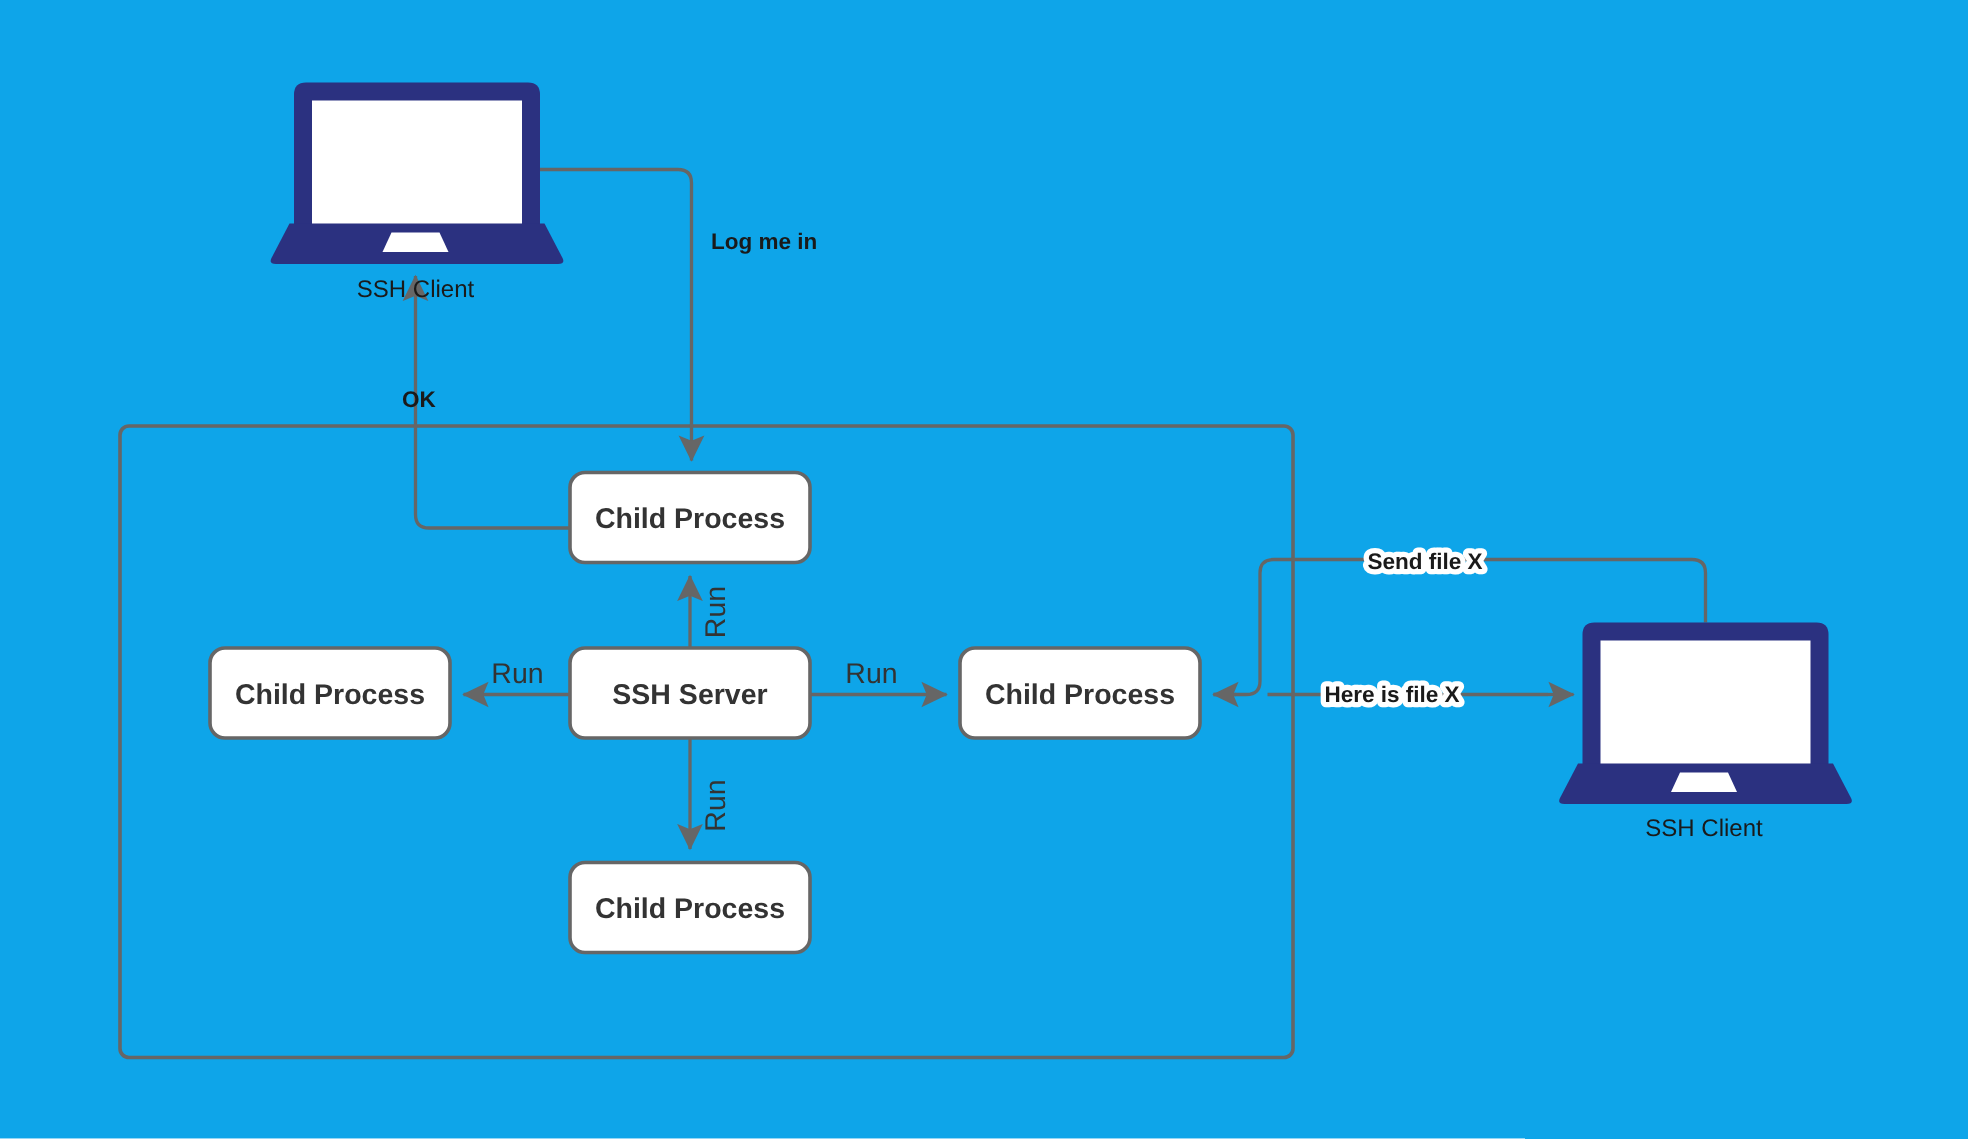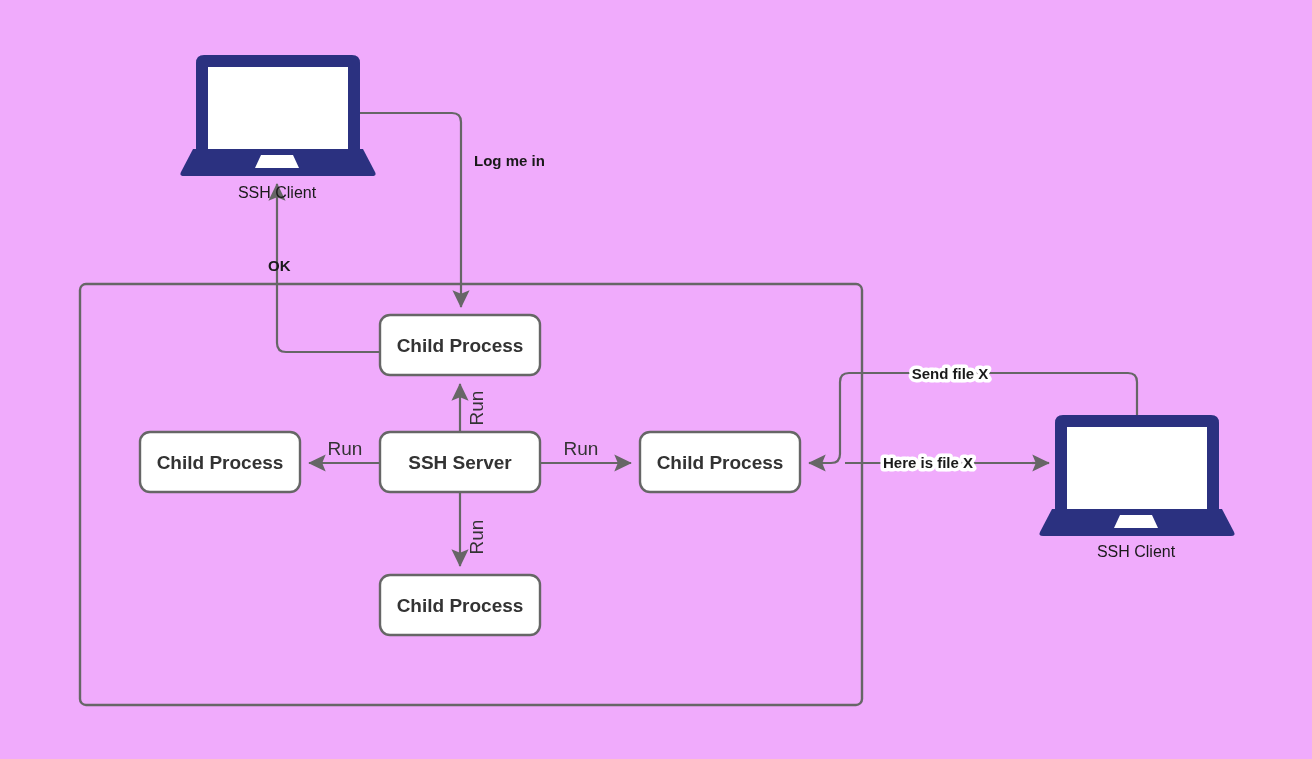--- a/index.html
+++ b/index.html
@@ -7,21 +7,21 @@
     padding: 0;
     background: #ffffff;
   }
   body {
     font-family: "Liberation Sans", sans-serif;
   }
   #canvas {
     position: relative;
     width: 1312px;
     height: 759px;
-    background: #f0abfc;
+    background: #0ea5e9;
     overflow: hidden;
   }
   #diagram-svg {
     position: absolute;
     left: 0;
     top: 0;
     width: 1312px;
     height: 759px;
   }
   .node-label {

